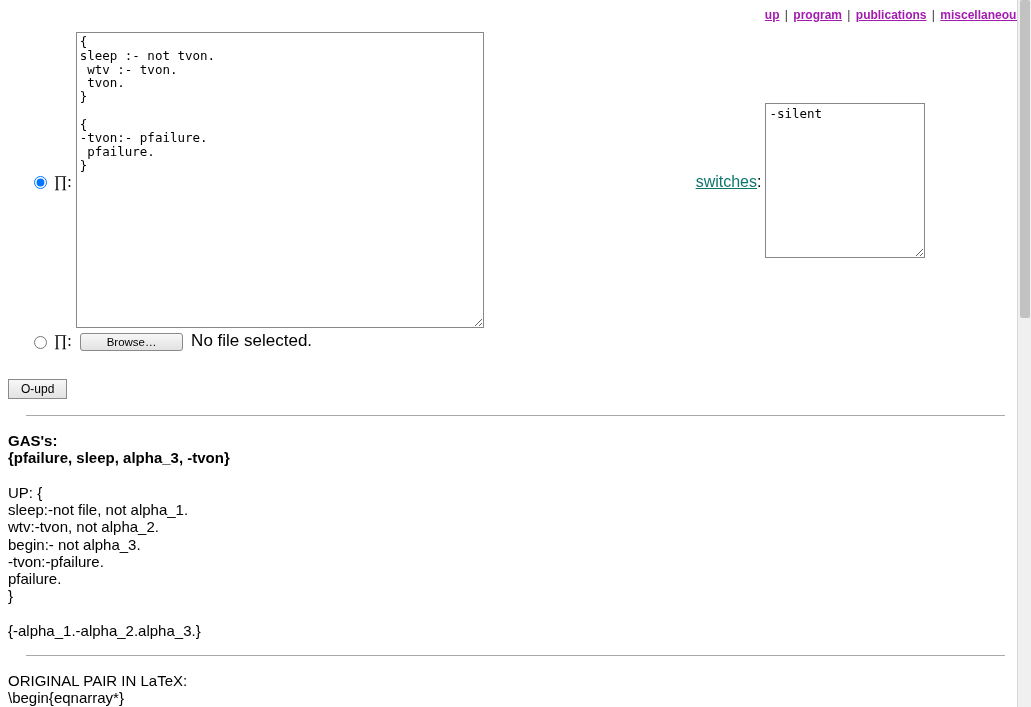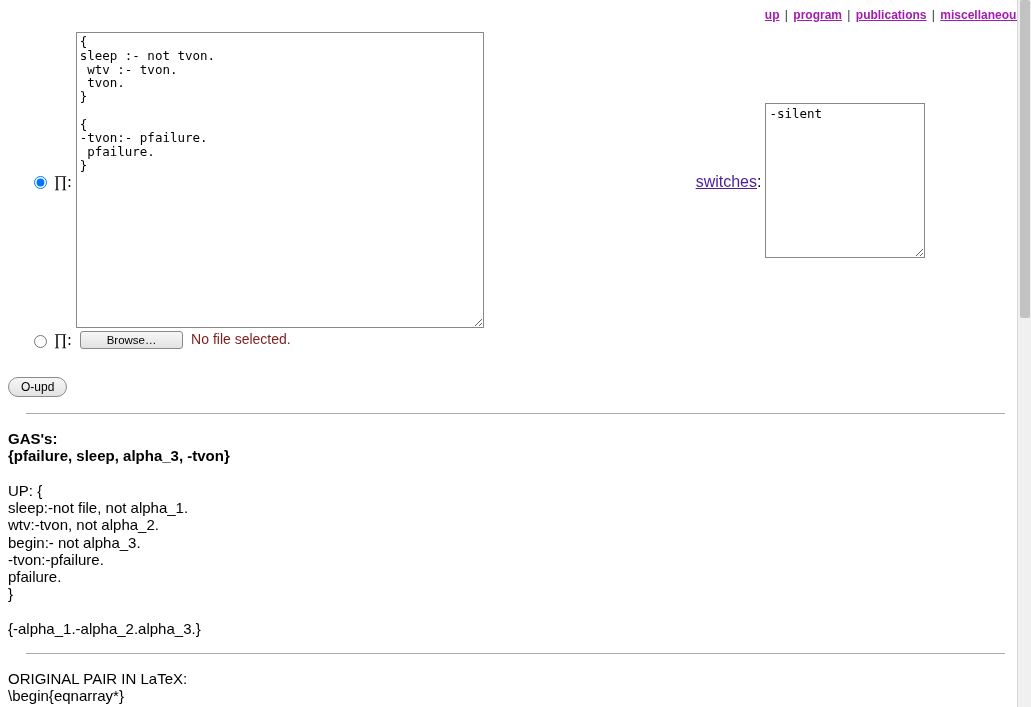--- a/index.html
+++ b/index.html
@@ -40,40 +40,40 @@
     textarea.switches {
       width: 160px;
       height: 155px;
       font-family: "DejaVu Sans Mono", Menlo, Consolas, monospace;
       font-size: 12.5px;
       padding: 2px 3px;
       border: 1px solid #888;
       resize: both;
     }
     .switches-link {
-      color: #4c1d95;
+      color: #0f766e;
       font-size: 16px;
     }
     .switches-colon { font-size: 16px; }
     .second-row td { vertical-align: middle; padding-top: 16px; }
     .browse-btn {
       font-size: 11.5px;
       padding: 2px 26px;
       border: 1px solid #8a8a8a;
       border-radius: 3px;
       background: linear-gradient(#f7f7f7, #e2e2e2);
       cursor: pointer;
       margin: 0 4px;
     }
-    .nofile { color: #7f1d1d; font-size: 14px; }
+    .nofile { color: #000000; font-size: 17px; }
     .submit-btn {
       font-size: 12px;
       padding: 2px 12px;
       border: 1px solid #8a8a8a;
-      border-radius: 10px;
+      border-radius: 0;
       background: linear-gradient(#f7f7f7, #e2e2e2);
       cursor: pointer;
       margin-top: 28px;
     }
     hr {
       margin: 16px 18px;
       border: none;
       border-top: 1px solid #aaa;
     }
     .output {

